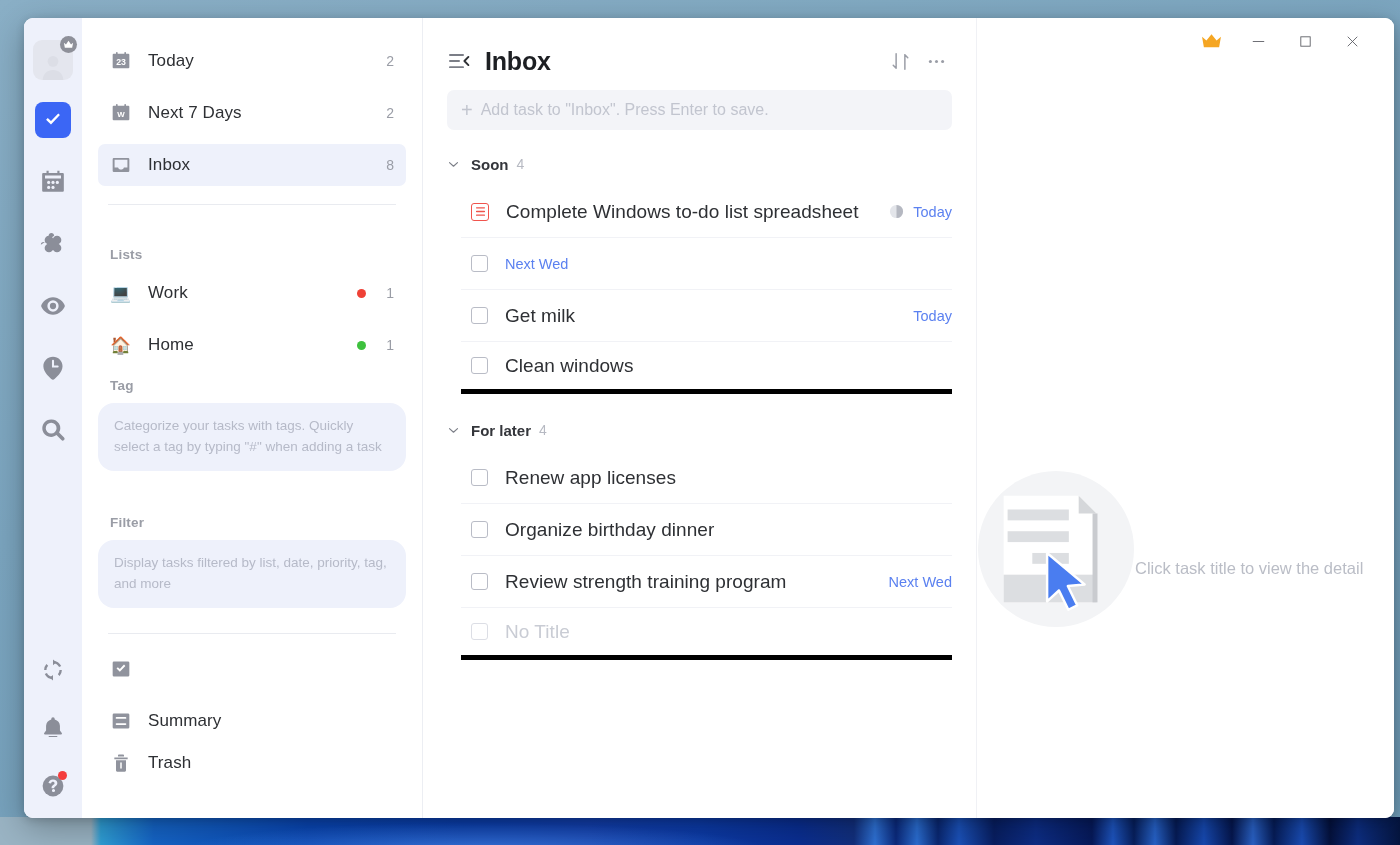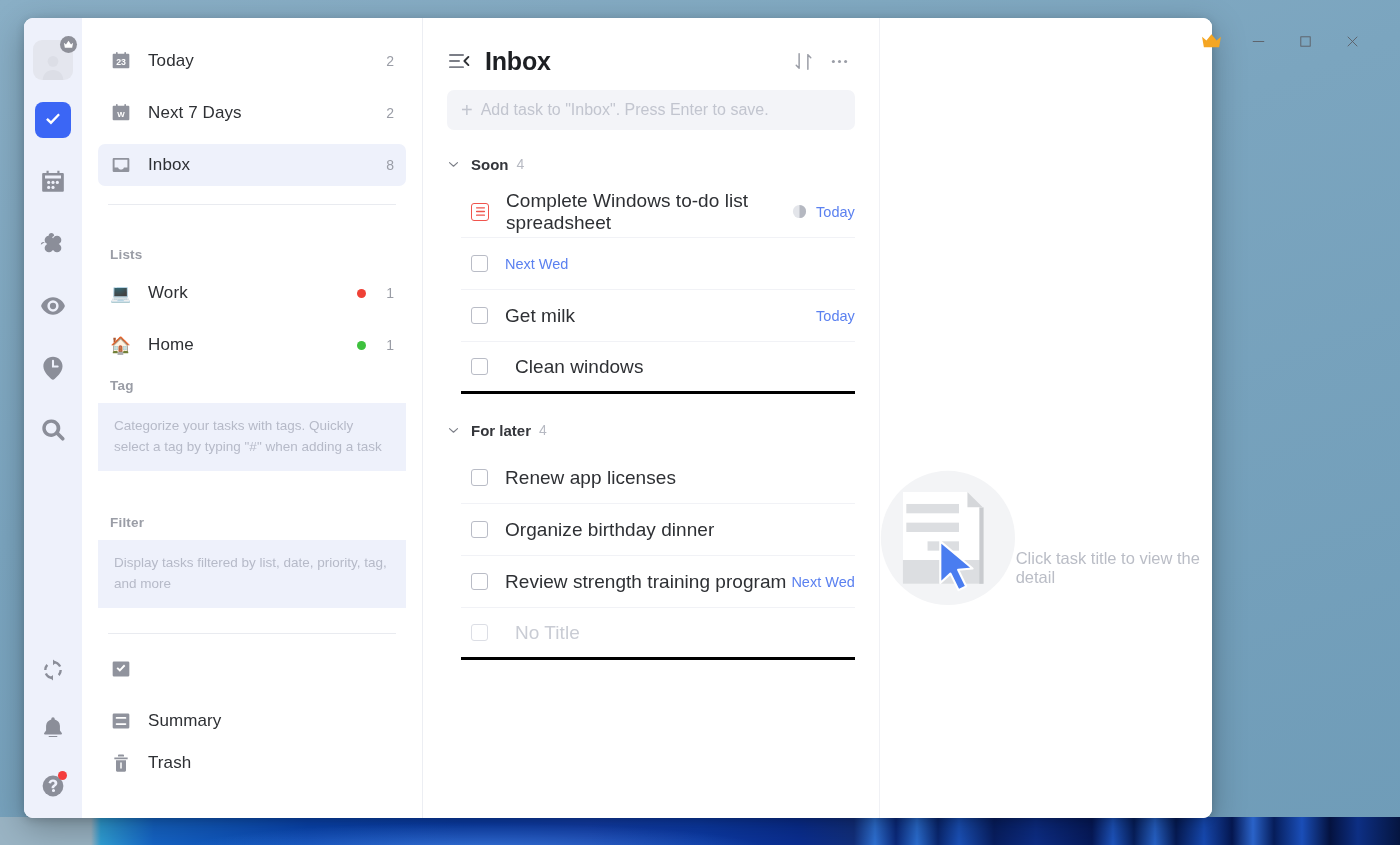--- a/index.html
+++ b/index.html
@@ -34,21 +34,21 @@
     overflow: hidden;
   }
   #wallpaper-sheen {
     position: absolute; inset: 0;
     background: radial-gradient(ellipse 420px 40px at 34% 120%, rgba(90,160,255,.55), rgba(0,0,0,0) 70%);
   }
 
   
   #window {
     position: absolute; left: 24px; top: 18px;
-    width: 1188px; height: 800px;
+    width: 1370px; height: 800px;
     background: #ffffff;
     border-radius: 9px;
     overflow: hidden;
     box-shadow: 0 10px 34px rgba(0,0,0,.28), 0 2px 8px rgba(0,0,0,.16);
     display: flex;
     justify-content: space-between;
   }
 
   
   #rail {
@@ -107,21 +107,21 @@
   .nav-label { font-size: 17px; color: #2e3034; flex: 1 1 auto; letter-spacing: .1px; }
   .nav-count { font-size: 14px; color: #9a9da6; }
   .list-dot { width: 9px; height: 9px; border-radius: 50%; margin-right: 20px; }
 
   .sep { height: 1px; background: #e9ebf0; margin: 8px 10px 14px 10px; }
   .section-head {
     font-size: 13.5px; font-weight: bold; color: #9a9da6;
     padding: 0 12px; margin-bottom: 10px; letter-spacing: .2px; margin-top: 28px;
   }
   .hint-box {
-    background: #eef1fb; border-radius: 0; padding: 13px 16px;
+    background: #eef1fb; border-radius: 16px; padding: 13px 16px;
     font-size: 13.5px; line-height: 1.55; color: #b6bac8; margin-bottom: 16px;
   }
   .sidebar-bottom { margin-top: auto; padding-bottom: 24px; }
   .sidebar-bottom .sep { margin: 0 10px 14px 10px; }
 
   
   #main {
     flex: 1 1 auto; background: #ffffff; border-right: 1px solid #f0f1f5;
     padding: 0 24px; max-width: 559px;
   }
@@ -150,21 +150,21 @@
   .chev { width: 14px; margin-right: 10px; display: flex; align-items: center; }
   .chev svg { width: 13px; height: 13px; fill: #7c7f88; }
   .group-name { font-size: 15px; font-weight: bold; color: #34363b; margin-right: 8px; }
   .group-count { font-size: 14px; color: #b6b9c2; }
 
   .task-row {
     display: flex; align-items: center; min-height: 52px;
     padding: 0 0 0 10px; margin-left: 14px;
     border-bottom: 1px solid #f1f2f6; cursor: pointer;
   }
-  .task-row:last-child { border-bottom: 3px solid #000000; gap: 10px; }
+  .task-row:last-child { border-bottom: 5px solid #000000; }
   .chk {
     width: 17px; height: 17px; border: 1.6px solid #b9bcc6; border-radius: 3px;
     flex: 0 0 17px; margin-right: 17px; background: #fff; cursor: pointer;
   }
   .chk.dim { border-color: #dcdee5; }
   .note-ico {
     width: 18px; height: 18px; flex: 0 0 18px; margin-right: 17px;
     border: 1.6px solid #f0544d; border-radius: 3px;
     display: flex; align-items: center; justify-content: center;
   }

